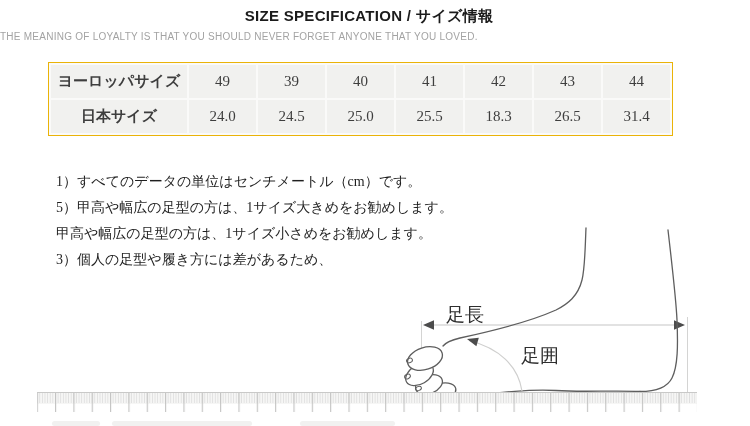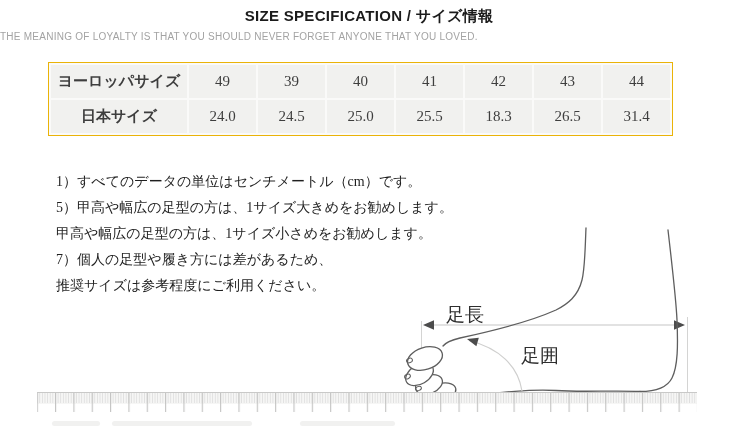--- a/index.html
+++ b/index.html
@@ -57,22 +57,21 @@
       <td class="val">26.5</td>
       <td class="val">31.4</td>
     </tr>
   </tbody>
     </table>
 
   <div class="notes">
     <div>1）すべてのデータの単位はセンチメートル（cm）です。</div>
     <div>5）甲高や幅広の足型の方は、1サイズ大きめをお勧めします。</div>
     <div>甲高や幅広の足型の方は、1サイズ小さめをお勧めします。</div>
-    <div>7）個人の足型や履き方には差があるため、</div>
-    <div>推奨サイズは参考程度にご利用ください。</div>
+    <div>3）個人の足型や履き方には差があるため、</div>
   </div>
 
   <svg class="diagram" viewBox="0 0 750 206" width="750" height="206">
     <defs>
       <pattern id="fineTicks" patternUnits="userSpaceOnUse" width="2.62" height="11">
         <line x1="0.4" y1="0" x2="0.4" y2="11" stroke="#dadad9" stroke-width="0.8"></line>
       </pattern>
       <pattern id="longTicks" patternUnits="userSpaceOnUse" width="18.34" height="20">
         <line x1="0.6" y1="0" x2="0.6" y2="20" stroke="#c2c2c1" stroke-width="1.1"></line>
       </pattern>

